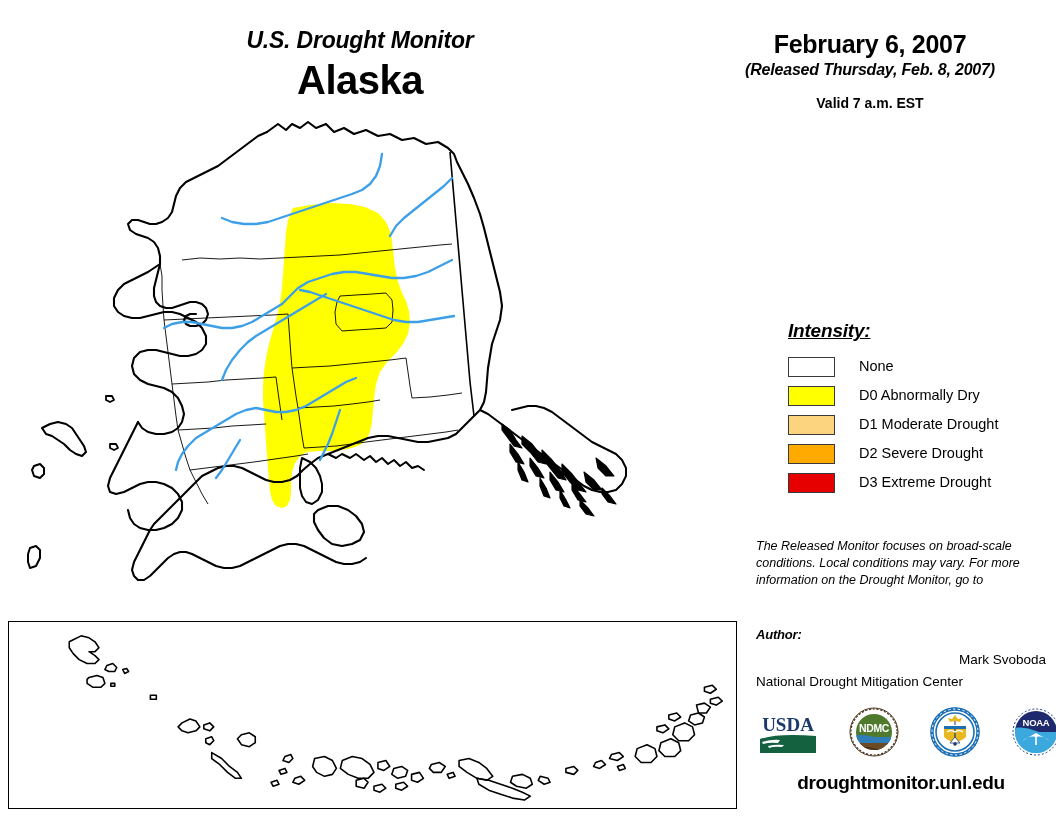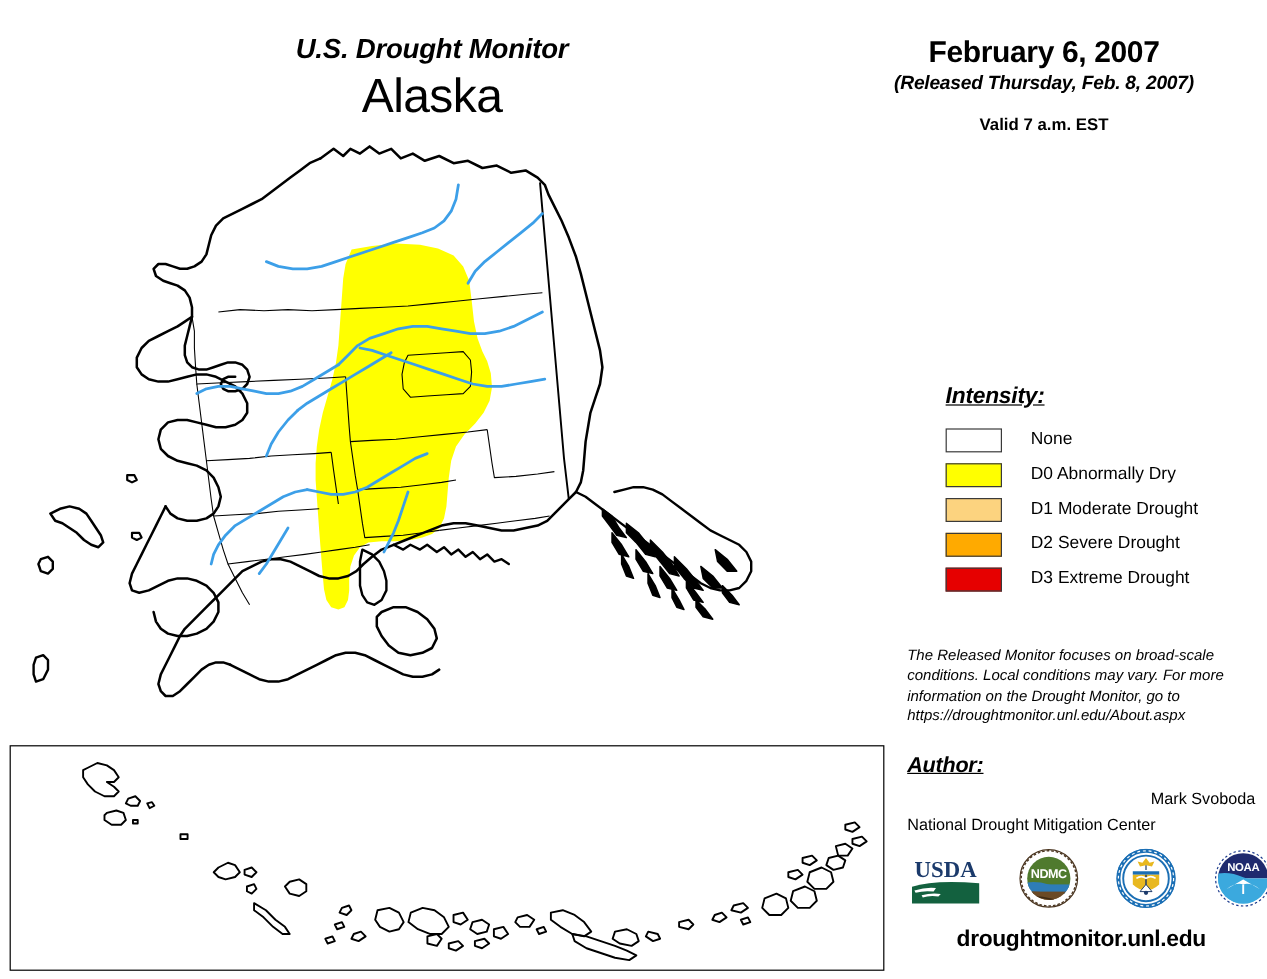--- a/index.html
+++ b/index.html
@@ -27,21 +27,21 @@
   }
   #dm-title {
     font-size: 23px;
     font-weight: bold;
     font-style: italic;
     letter-spacing: -0.2px;
     line-height: 1.1;
   }
   #region-title {
     font-size: 40px;
-    font-weight: normal;
+    font-weight: bold;
     line-height: 1.15;
     margin-top: 4px;
     letter-spacing: -0.5px;
   }
   #date-block {
     position: absolute;
     left: 700px; top: 30px;
     width: 340px;
     text-align: center;
   }
@@ -115,24 +115,23 @@
     left: 756px; top: 538px;
     width: 280px;
     font-size: 12.5px;
     font-style: italic;
     line-height: 1.34;
   }
 
   
   #author-block { position: absolute; left: 756px; top: 627px; width: 290px; }
   #author-title {
-    font-size: 18px;
+    font-size: 13px;
     font-style: italic;
     font-weight: bold;
-    text-decoration: underline;
     letter-spacing: -0.2px;
   }
   .author-line {
     font-size: 13.5px;
     line-height: 1.3;
     margin-top: 4px;
   }
   #author-name { margin-top: 9px; text-align: right; }
 
   
@@ -397,21 +396,20 @@
     <div class="legend-row">
       <span class="legend-swatch" style="background-color: rgb(230, 0, 0);"></span>
       <span class="legend-label">D3 Extreme Drought</span>
     </div>
   </div>
 
   <div id="disclaimer">
     <div>The Released Monitor focuses on broad-scale</div>
     <div>conditions. Local conditions may vary. For more</div>
     <div>information on the Drought Monitor, go to</div>
-    <div>https://droughtmonitor.unl.edu/About.aspx</div>
   </div>
 
   <div id="author-block">
     <div id="author-title">Author:</div>
     <div class="author-line" id="author-name">Mark Svoboda</div>
     <div class="author-line">National Drought Mitigation Center</div>
   </div>
 
   <div id="logo-row">
 

